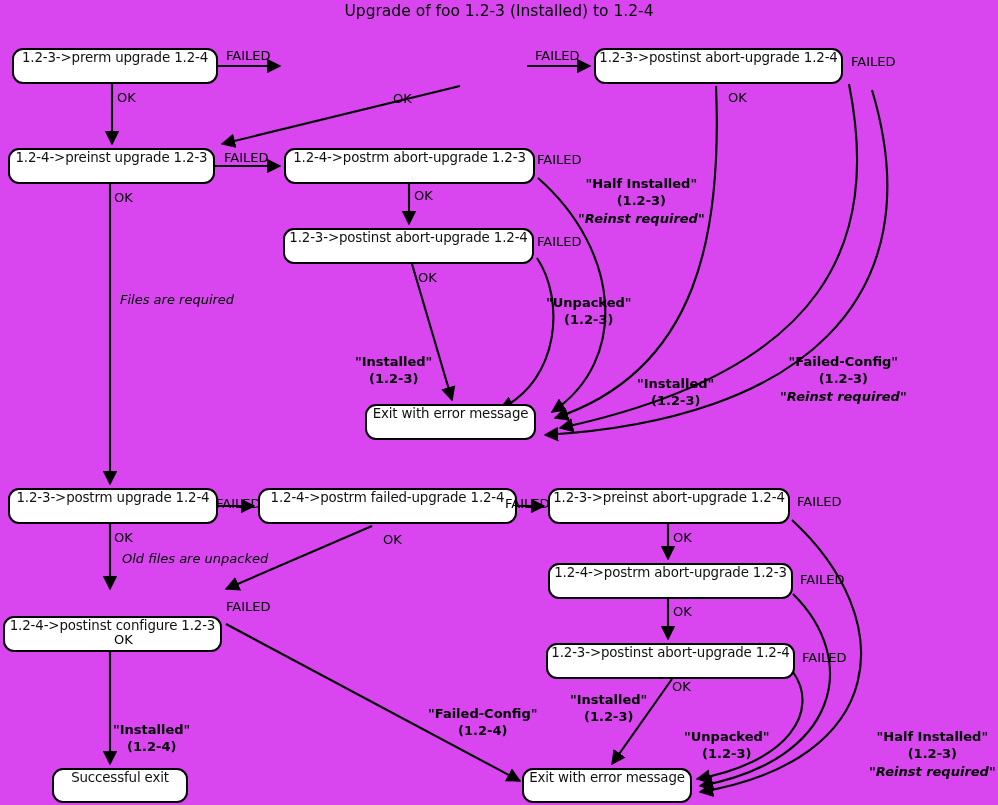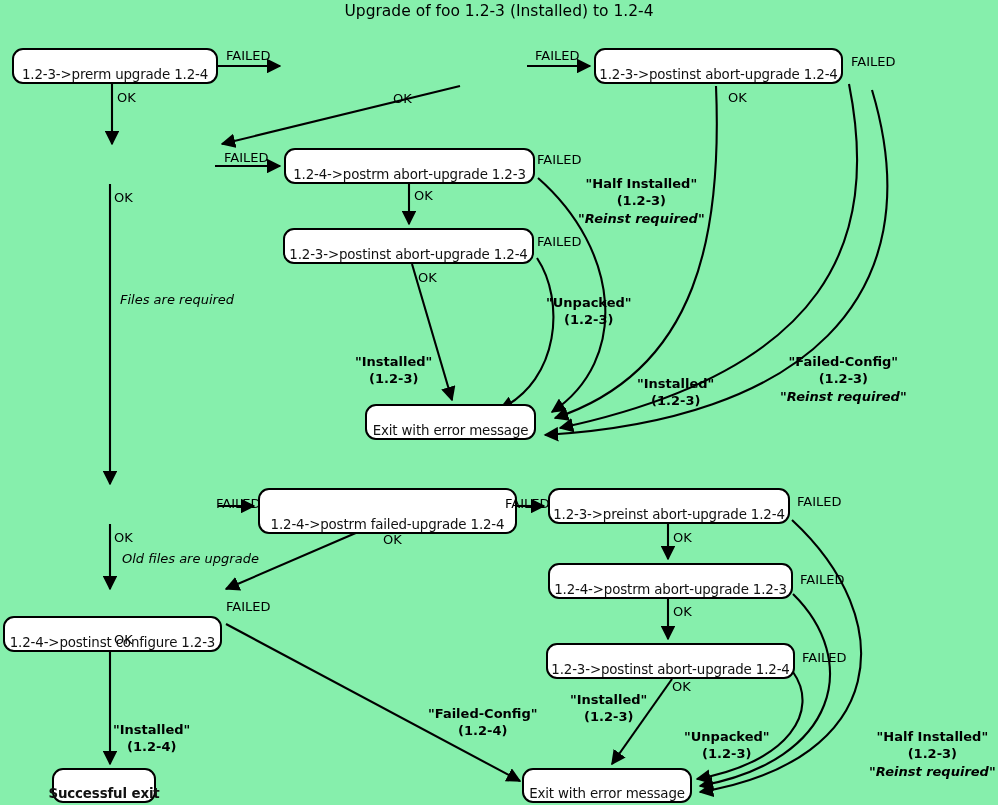--- a/index.html
+++ b/index.html
@@ -7,21 +7,21 @@
     padding: 0;
     background: #ffffff;
   }
   body {
     font-family: "DejaVu Sans", sans-serif;
   }
   #canvas {
     position: relative;
     width: 998px;
     height: 805px;
-    background: #86efac;
+    background: #d946ef;
     overflow: hidden;
   }
   #svg-layer {
     position: absolute;
     left: 0;
     top: 0;
     width: 998px;
     height: 805px;
   }
   .title {
@@ -34,21 +34,21 @@
     color: #000;
     font-family: "DejaVu Sans", sans-serif;
   }
   .node {
     position: absolute;
     box-sizing: border-box;
     border: 2.3px solid #000;
     border-radius: 11px;
     background: #ffffff;
     display: flex;
-    align-items: flex-end;
+    align-items: flex-start;
     justify-content: center;
     font-size: 13.4px;
     color: #111;
     white-space: nowrap;
     font-family: "DejaVu Sans", sans-serif;
     letter-spacing: -0.15px;
   }
   .edge-label {
     position: absolute;
     font-size: 13px;
@@ -148,55 +148,61 @@
 
   <div class="node" style="left:12px; top:48px; width:206px; height:36px;">
     <span>1.2-3-&gt;prerm upgrade 1.2-4</span>
   </div>
 
 
   <div class="node" style="left:594px; top:48px; width:249px; height:36px;">
     <span>1.2-3-&gt;postinst abort-upgrade 1.2-4</span>
   </div>
 
+  <div class="node" style="left:8px; top:148px; width:207px; height:36px;">
+    <span>1.2-4-&gt;preinst upgrade 1.2-3</span>
+  </div>
 
   <div class="node" style="left:284px; top:148px; width:251px; height:36px;">
     <span>1.2-4-&gt;postrm abort-upgrade 1.2-3</span>
   </div>
 
   <div class="node" style="left:283px; top:228px; width:251px; height:36px;">
     <span>1.2-3-&gt;postinst abort-upgrade 1.2-4</span>
   </div>
 
   <div class="node" style="left:365px; top:404px; width:171px; height:36px;">
     <span>Exit with error message</span>
   </div>
 
-
-  <div class="node" style="left:258px; top:488px; width:259px; height:46px;">
+  <div class="node" style="left:8px; top:488px; width:210px; height:36px;">
+    <span>1.2-3-&gt;postrm upgrade 1.2-4</span>
+  </div>
+
+  <div class="node" style="left:258px; top:488px; width:259px; height:36px;">
     <span>1.2-4-&gt;postrm failed-upgrade 1.2-4</span>
   </div>
 
   <div class="node" style="left:548px; top:488px; width:242px; height:36px;">
     <span>1.2-3-&gt;preinst abort-upgrade 1.2-4</span>
   </div>
 
   <div class="node" style="left:3px; top:616px; width:219px; height:36px;">
     <span>1.2-4-&gt;postinst configure 1.2-3</span>
   </div>
 
   <div class="node" style="left:548px; top:563px; width:245px; height:36px;">
     <span>1.2-4-&gt;postrm abort-upgrade 1.2-3</span>
   </div>
 
   <div class="node" style="left:546px; top:643px; width:249px; height:36px;">
     <span>1.2-3-&gt;postinst abort-upgrade 1.2-4</span>
   </div>
 
-  <div class="node" style="left:52px; top:768px; width:104px; height:35px;font-weight:bold;">
+  <div class="node" style="left:52px; top:768px; width:136px; height:35px;">
     <span>Successful exit</span>
   </div>
 
   <div class="node" style="left:522px; top:768px; width:170px; height:35px;">
     <span>Exit with error message</span>
   </div>
 
   <div class="edge-label" style="left:226px; top:48px;">FAILED</div>
   <div class="edge-label" style="left:535px; top:48px;">FAILED</div>
   <div class="edge-label" style="left:851px; top:54px;">FAILED</div>
@@ -217,21 +223,21 @@
   <div class="edge-label" style="left:414px; top:188px;">OK</div>
   <div class="edge-label" style="left:418px; top:270px;">OK</div>
   <div class="edge-label" style="left:114px; top:530px;">OK</div>
   <div class="edge-label" style="left:383px; top:532px;">OK</div>
   <div class="edge-label" style="left:673px; top:530px;">OK</div>
   <div class="edge-label" style="left:673px; top:604px;">OK</div>
   <div class="edge-label" style="left:672px; top:679px;">OK</div>
   <div class="edge-label" style="left:114px; top:632px;">OK</div>
 
   <div class="note-label" style="left:120px; top:292px;">Files are required</div>
-  <div class="note-label" style="left:122px; top:551px;">Old files are upgrade</div>
+  <div class="note-label" style="left:122px; top:551px;">Old files are unpacked</div>
 
   <div class="state-label" style="left:578px; top:175px;">
     <div>"Half Installed"</div>
     <div>(1.2-3)</div>
     <div class="reinst">"Reinst required"</div>
   </div>
 
   <div class="state-label" style="left:546px; top:294px;">
     <div>"Unpacked"</div>
     <div>(1.2-3)</div>

